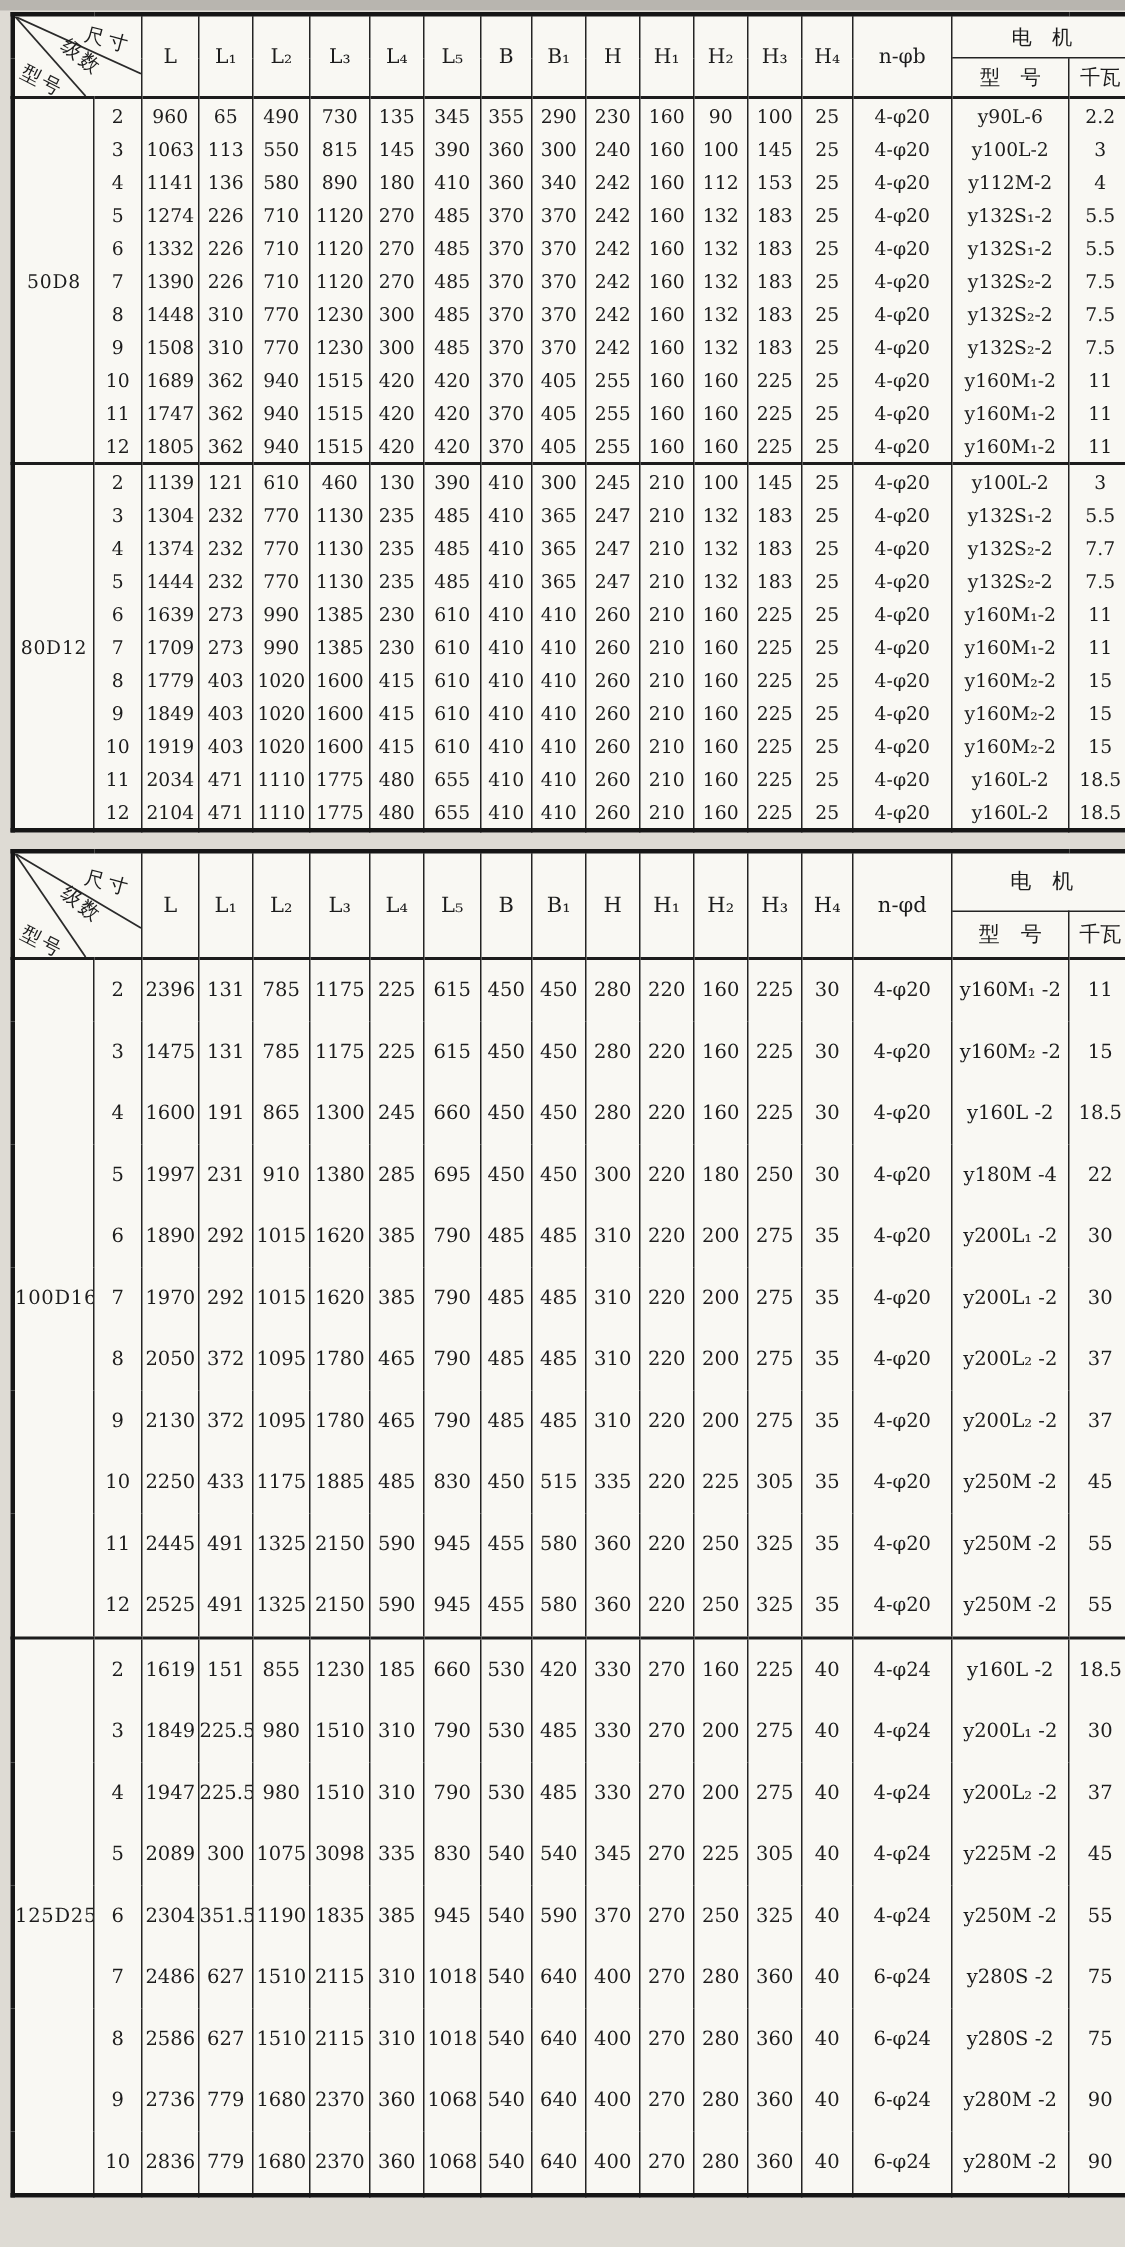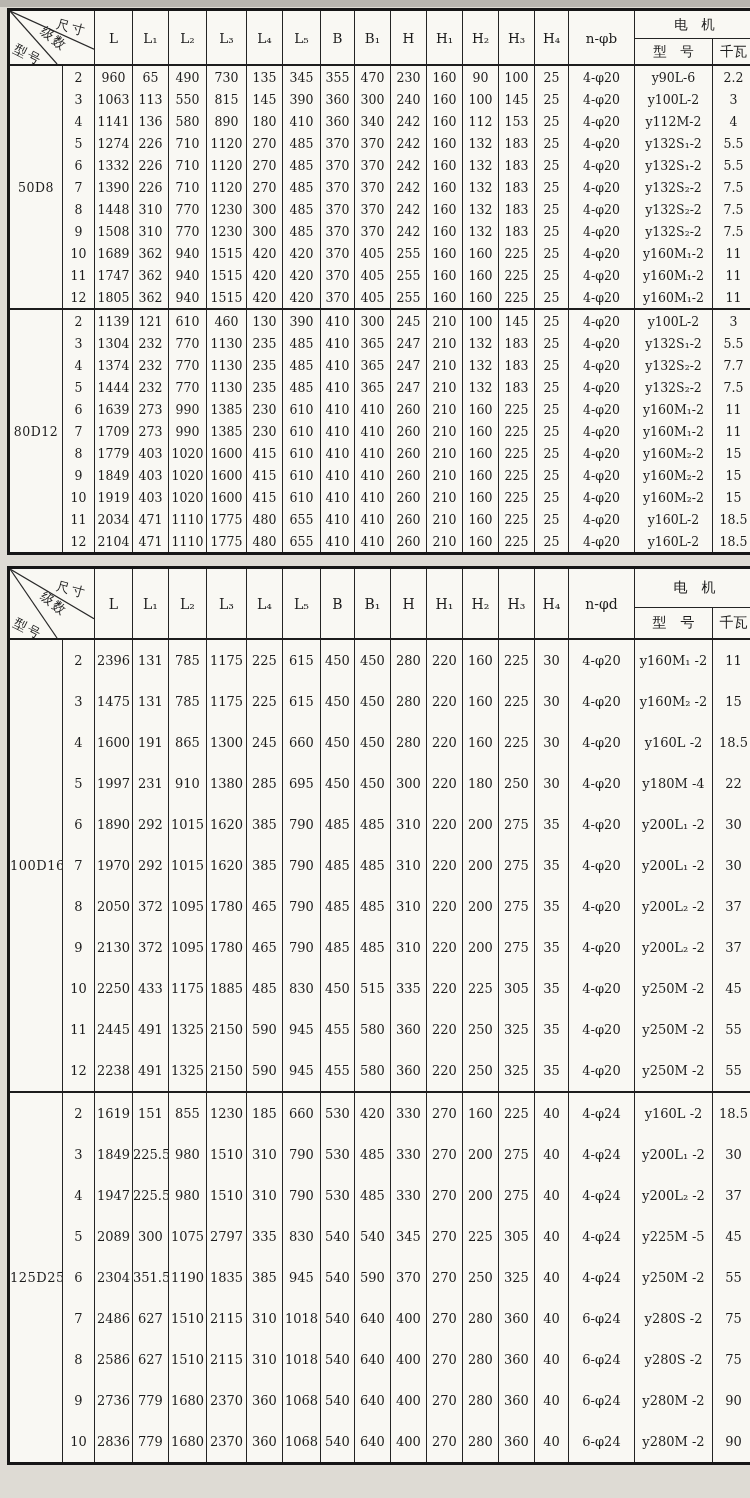--- a/index.html
+++ b/index.html
@@ -124,21 +124,21 @@
         <tr class="group-start">
           <th class="model-cell" rowspan="11">50D8</th>
           <td>2</td>
           <td>960</td>
           <td>65</td>
           <td>490</td>
           <td>730</td>
           <td>135</td>
           <td>345</td>
           <td>355</td>
-          <td>470</td>
+          <td>290</td>
           <td>230</td>
           <td>160</td>
           <td>90</td>
           <td>100</td>
           <td>25</td>
           <td>4-φ20</td>
           <td>y90L-6</td>
           <td>2.2</td>
         </tr>
         <tr>
@@ -783,21 +783,21 @@
           <td>220</td>
           <td>250</td>
           <td>325</td>
           <td>35</td>
           <td>4-φ20</td>
           <td>y250M -2</td>
           <td>55</td>
         </tr>
         <tr>
           <td>12</td>
-          <td>2238</td>
+          <td>2525</td>
           <td>491</td>
           <td>1325</td>
           <td>2150</td>
           <td>590</td>
           <td>945</td>
           <td>455</td>
           <td>580</td>
           <td>360</td>
           <td>220</td>
           <td>250</td>
@@ -863,32 +863,32 @@
           <td>40</td>
           <td>4-φ24</td>
           <td>y200L₂ -2</td>
           <td>37</td>
         </tr>
         <tr>
           <td>5</td>
           <td>2089</td>
           <td>300</td>
           <td>1075</td>
-          <td>2797</td>
+          <td>3098</td>
           <td>335</td>
           <td>830</td>
           <td>540</td>
           <td>540</td>
           <td>345</td>
           <td>270</td>
           <td>225</td>
           <td>305</td>
           <td>40</td>
           <td>4-φ24</td>
-          <td>y225M -5</td>
+          <td>y225M -2</td>
           <td>45</td>
         </tr>
         <tr>
           <td>6</td>
           <td>2304</td>
           <td>351.5</td>
           <td>1190</td>
           <td>1835</td>
           <td>385</td>
           <td>945</td>

